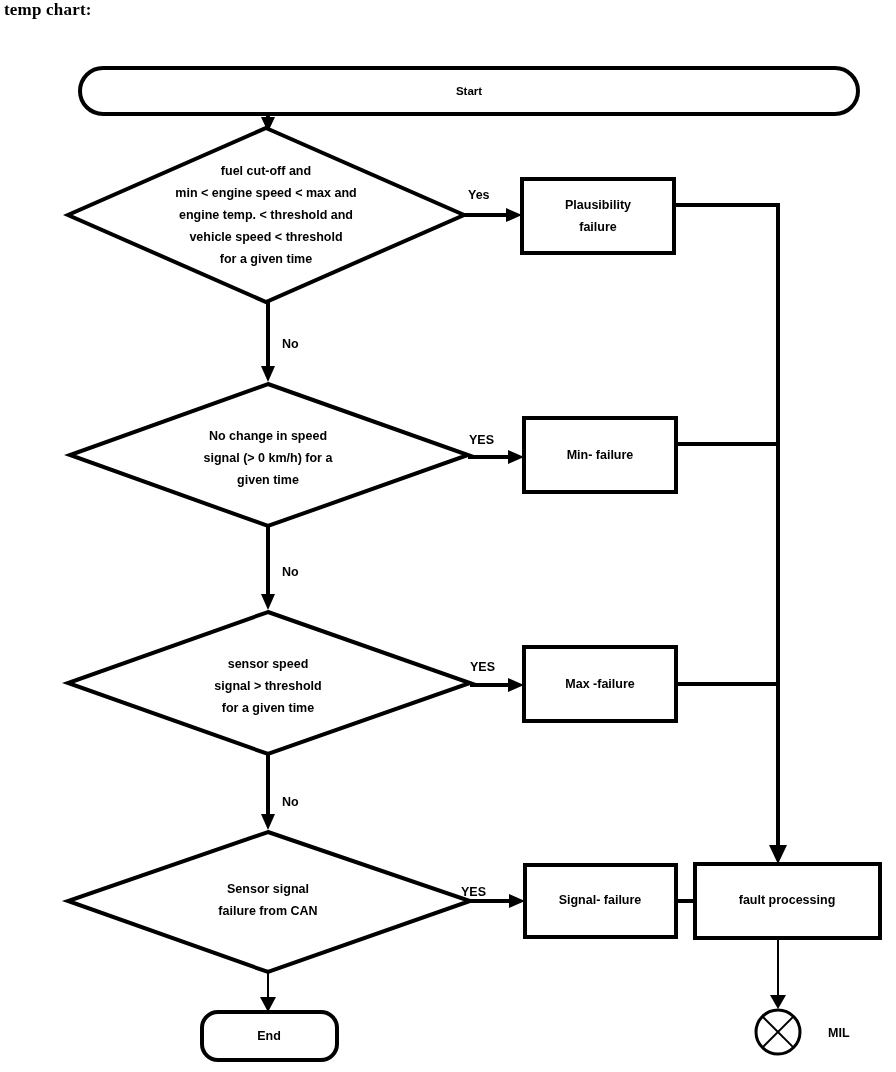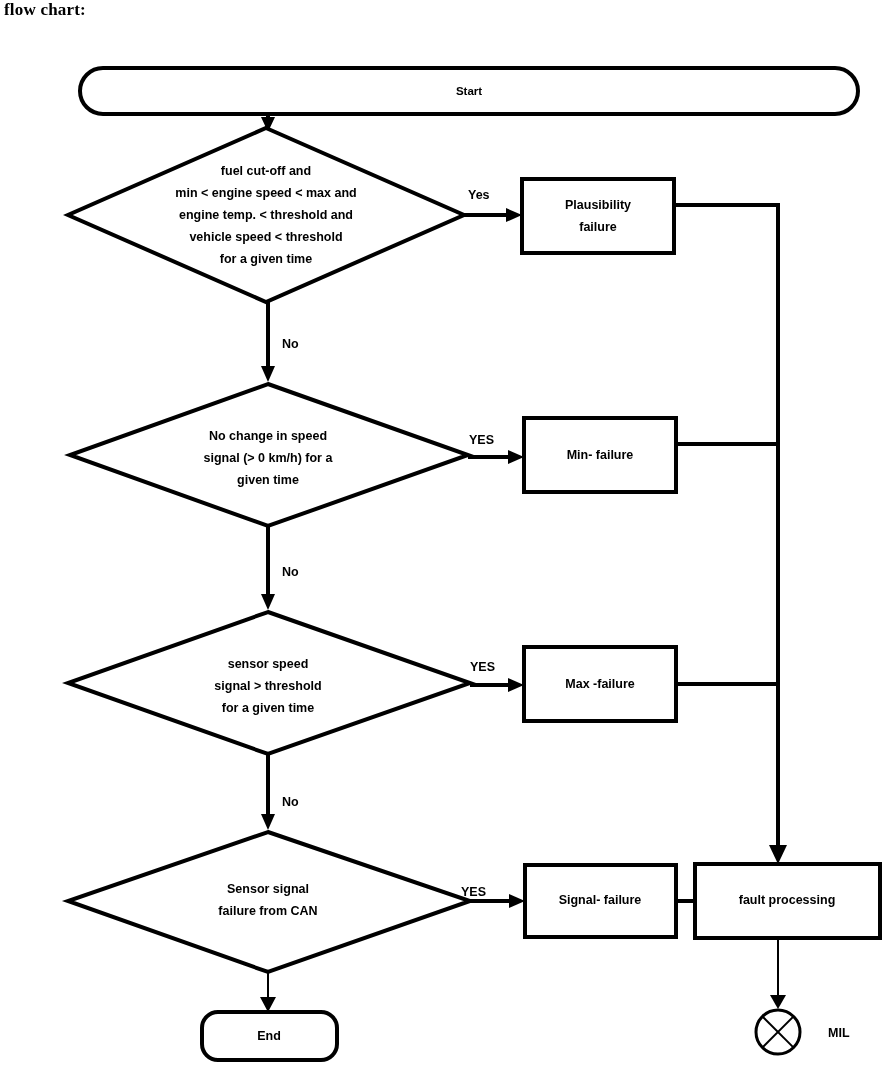--- a/index.html
+++ b/index.html
@@ -74,21 +74,21 @@
   svg.flow .t-node { font-size: 12.5px; }
   svg.flow .t-start { font-size: 11.5px; }
   svg.flow .t-label { font-size: 12.5px; text-anchor: start; }
   svg.flow .t-mil { font-size: 12.5px; text-anchor: start; }
 </style>
 </head>
 <body>
 
 <div id="page">
 
-  <div class="caption">flow chart:</div>
+  <div class="caption">temp chart:</div>
 
   <svg class="flow" viewBox="0 0 896 1072">
 
     <g>
       <rect class="shape" x="80" y="68" width="778" height="46" rx="23" ry="23"></rect>
       <text class="t-start" x="469" y="92">Start</text>
     </g>
 
     <g>
       <line class="conn" x1="268" y1="114" x2="268" y2="124"></line>

